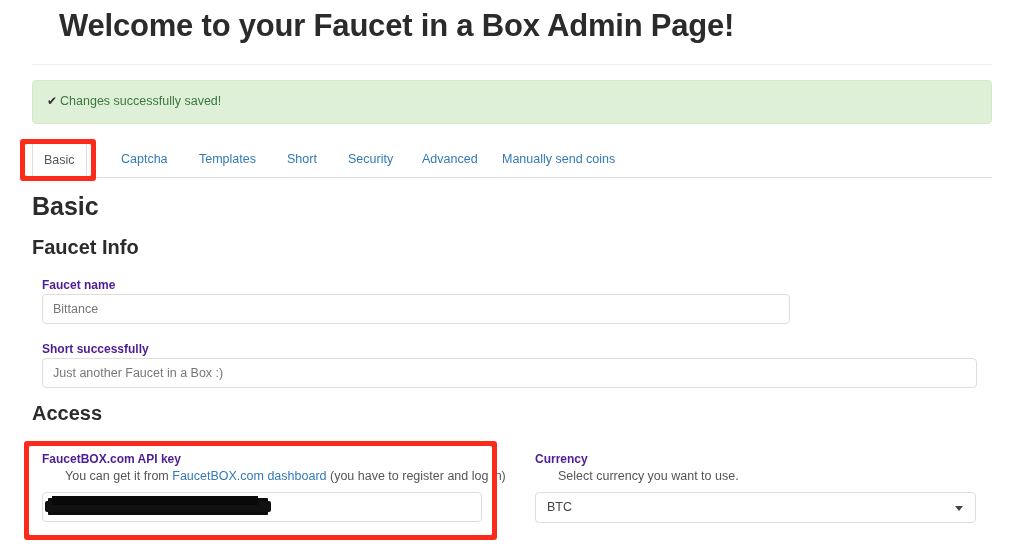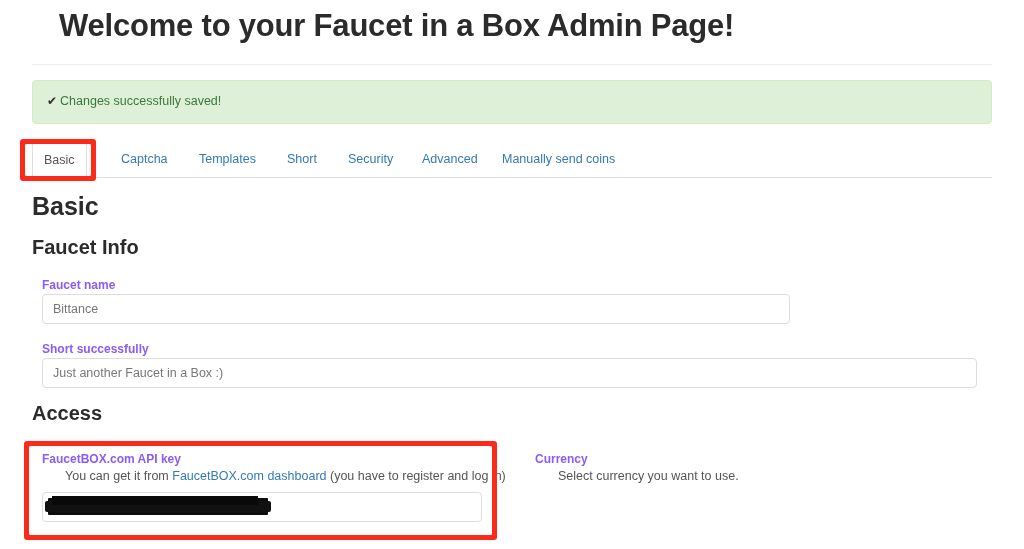--- a/index.html
+++ b/index.html
@@ -118,21 +118,21 @@
     color: #2b2b2b;
   }
   .h-faucet-info { top: 236px; }
   .h-access { top: 402px; }
 
   
   .field-label {
     position: absolute;
     font-size: 12px;
     font-weight: bold;
-    color: #8b5cf6;
+    color: #4c1d95;
     white-space: nowrap;
   }
   .field-help {
     position: absolute;
     font-size: 12.5px;
     color: #555555;
     white-space: nowrap;
     margin-left: 23px;
   }
   .field-help a {
@@ -294,17 +294,21 @@
 
   <div class="h-section h-access">Access</div>
 
   <div class="field-label lbl-api-key">FaucetBOX.com API key</div>
   <div class="field-help help-api-key"><span>You can get it from </span><a href="#">FaucetBOX.com dashboard</a><span> (you have to register and log in)</span></div>
   <input class="text-input in-api-key" type="text" value="" style="">
   <div class="redaction"></div>
 
   <div class="field-label lbl-currency">Currency</div>
   <div class="field-help help-currency">Select currency you want to use.</div>
+  <div class="select-currency">
+    <span class="select-value">BTC</span>
+    <span class="select-caret"></span>
+  </div>
 
   <div class="annot annot-tab-basic"></div>
   <div class="annot annot-api-key"></div>
 
 </div>
 
 </body></html>

